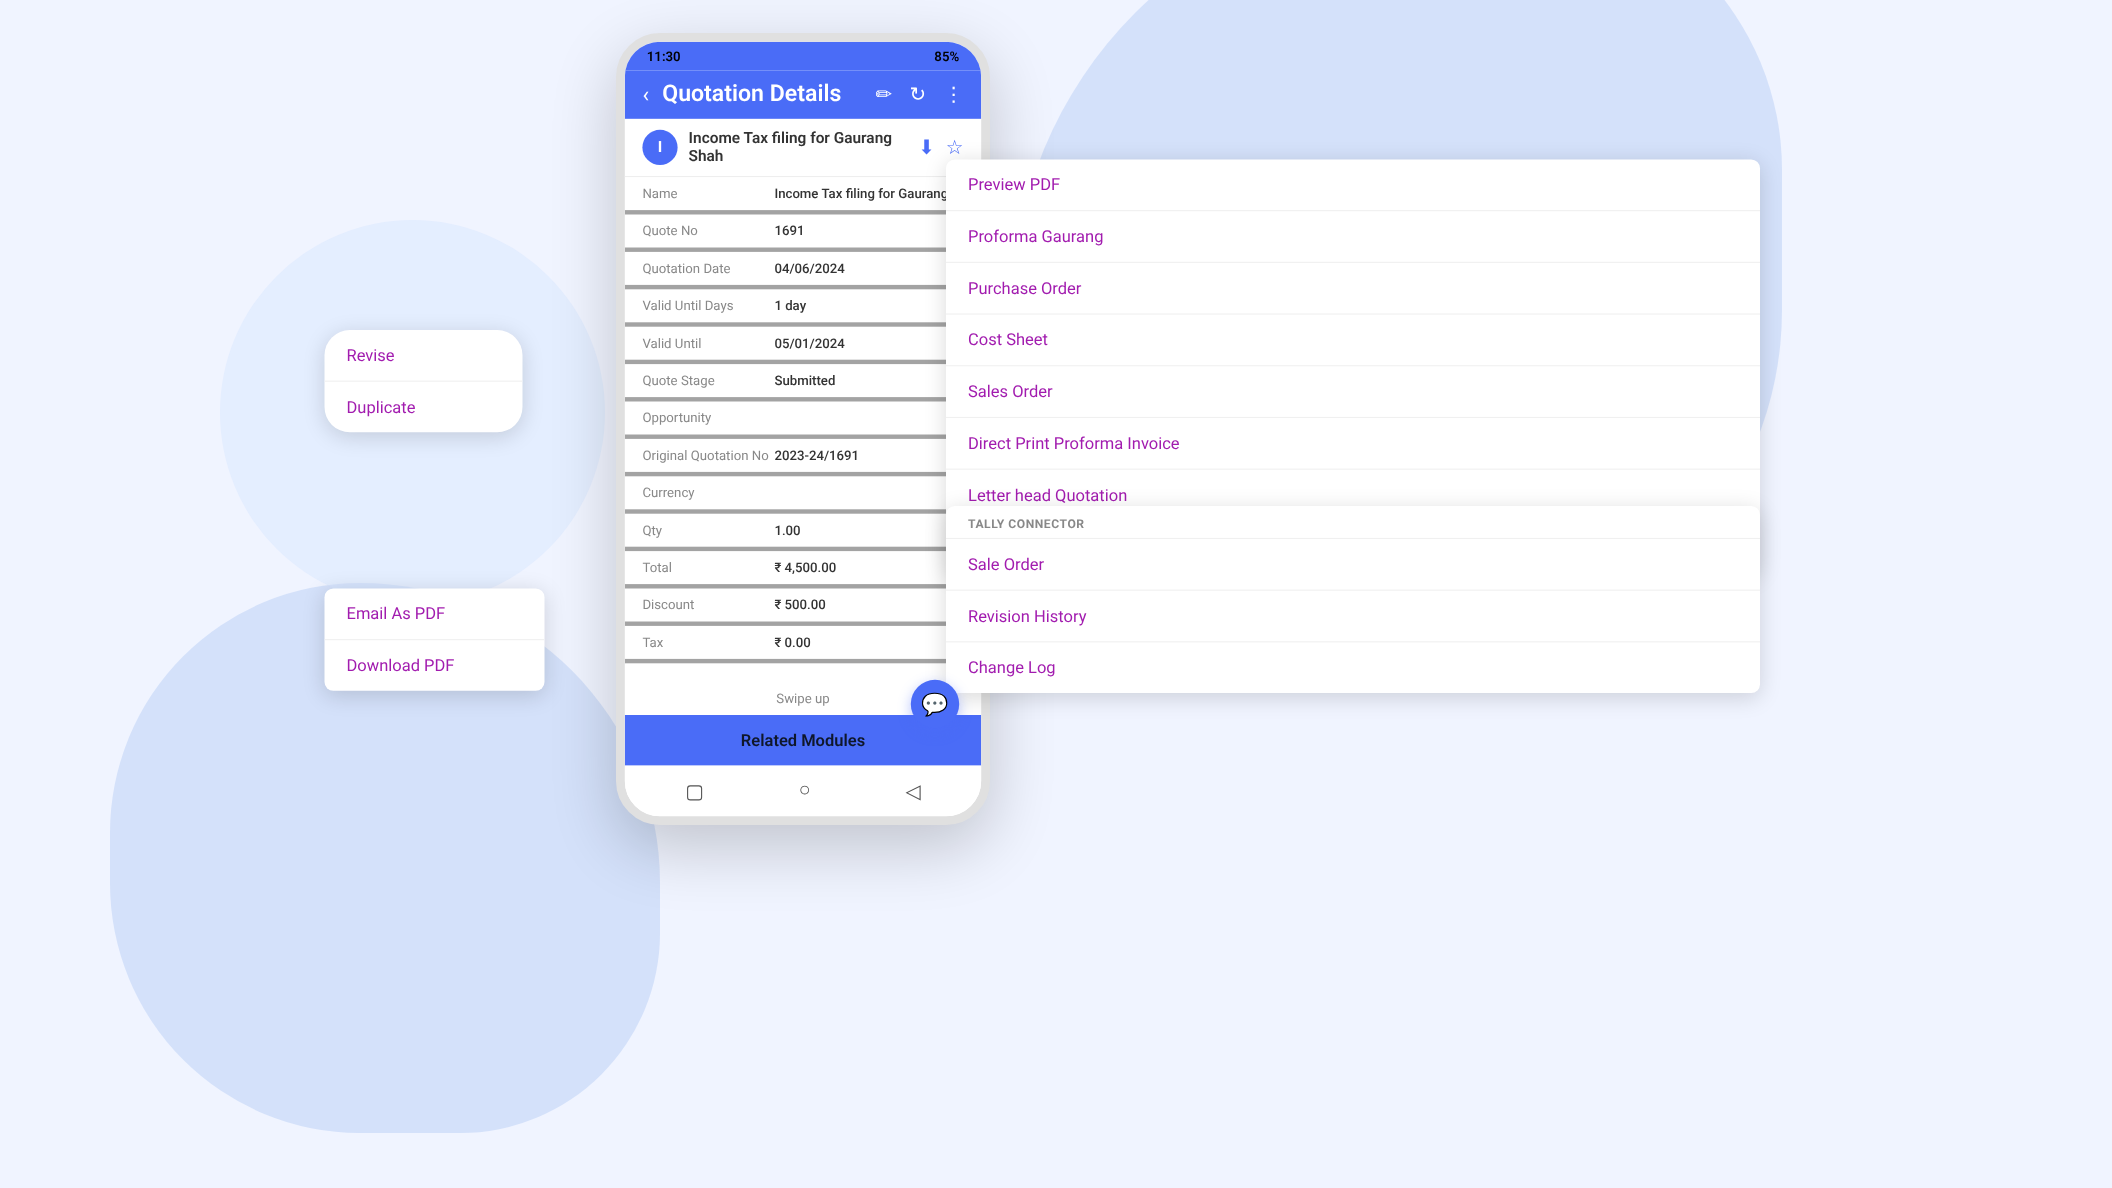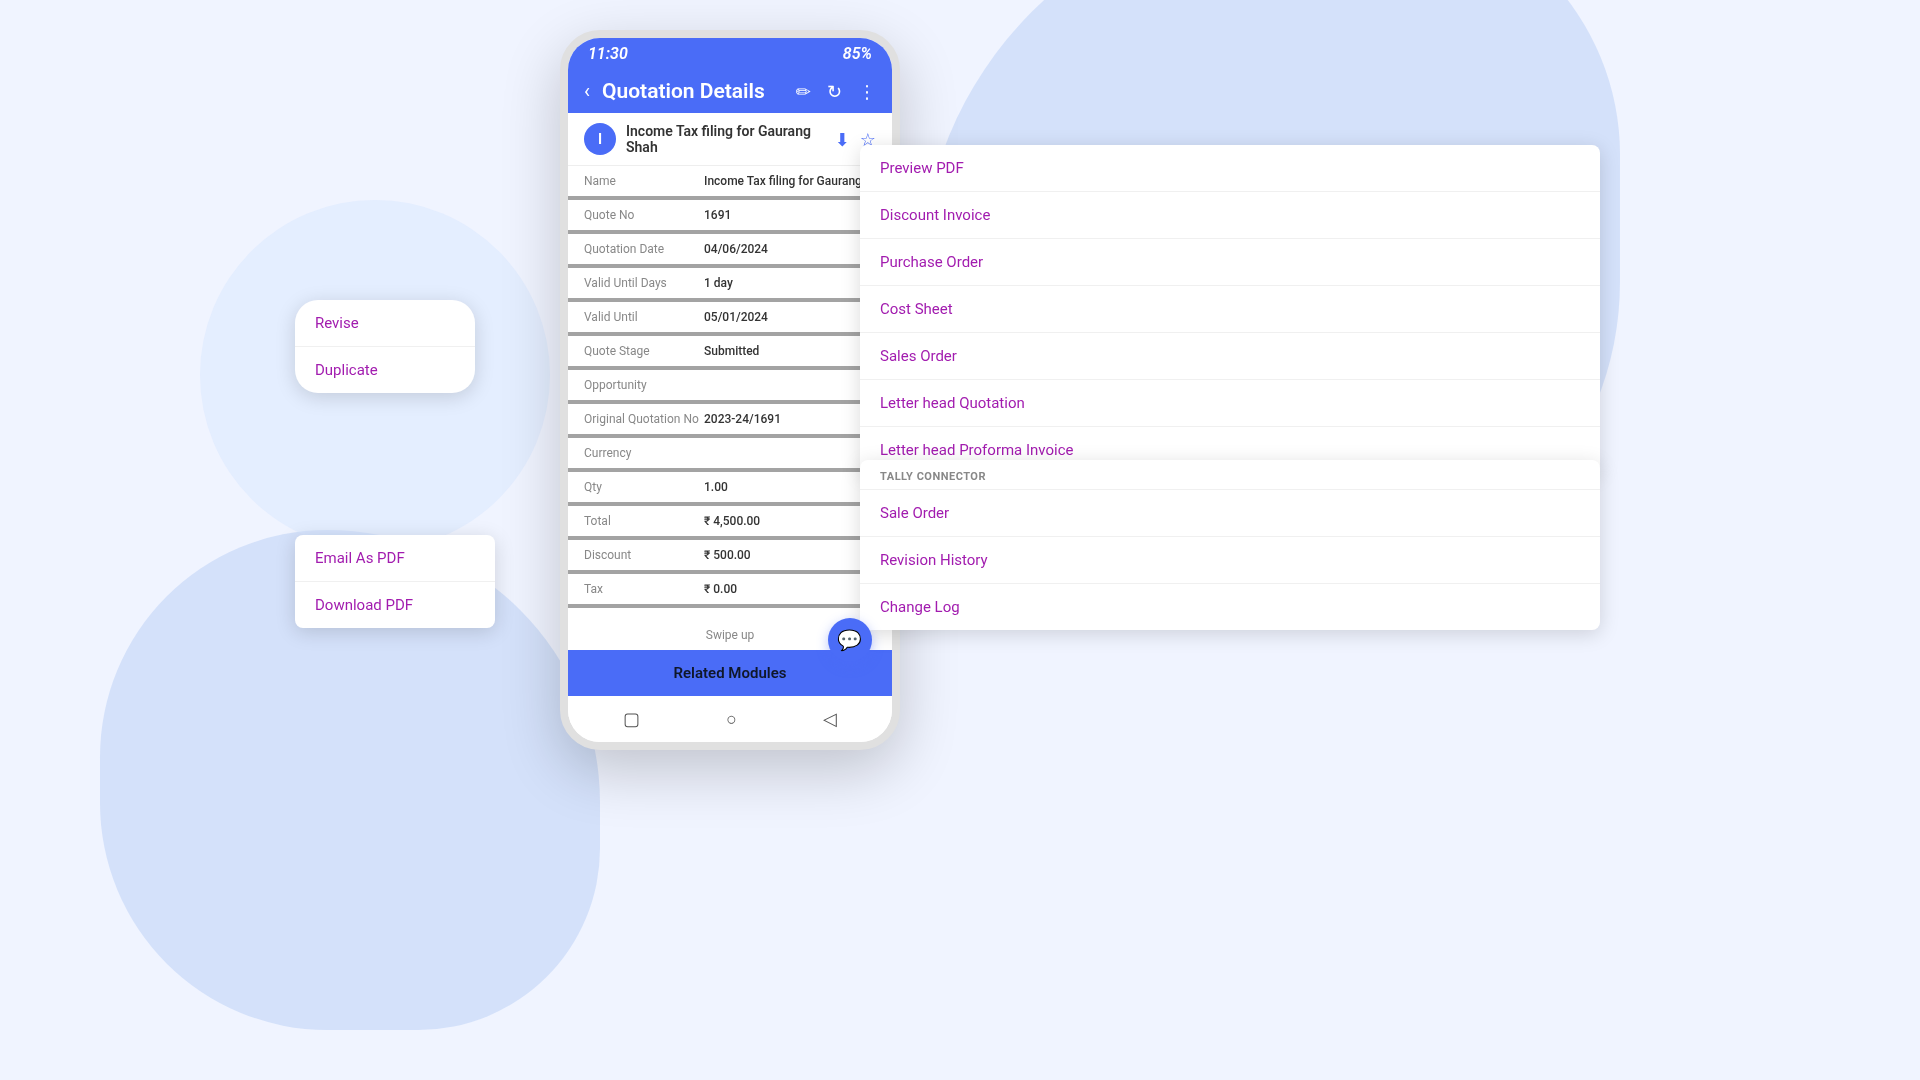--- a/index.html
+++ b/index.html
@@ -60,28 +60,27 @@
       border-radius: 40px;
       box-shadow: 0 20px 60px rgba(0,0,0,0.2);
       overflow: hidden;
       border: 8px solid #e0e0e0;
       position: relative;
     }
 
     
     .status-bar {
       background: #4a6cf7;
-      color: #ffffff;
+      color: #000000;
       display: flex;
       justify-content: space-between;
       align-items: center;
       padding: 6px 20px;
-      font-size: 16px;
+      font-size: 12px;
       font-weight: 600;
-      font-style: italic;
     }
     .status-bar .signal-icons {
       display: flex;
       align-items: center;
       gap: 4px;
     }
 
     
     .phone-header {
       background: #4a6cf7;
@@ -387,24 +386,25 @@
   <div class="popup-menu-item">Duplicate</div>
 </div>
 
 <div class="popup-menu menu-email-pdf" style="position:absolute; top:535px; left:295px;">
   <div class="popup-menu-item">Email As PDF</div>
   <div class="popup-menu-item">Download PDF</div>
 </div>
 
 <div class="popup-menu menu-preview" style="position:absolute; top:145px; left:860px; min-width:240px;">
   <div class="popup-menu-item">Preview PDF</div>
-  <div class="popup-menu-item">Discount Invoice</div>
+  <div class="popup-menu-item">Proforma Gaurang</div>
   <div class="popup-menu-item">Purchase Order</div>
   <div class="popup-menu-item">Cost Sheet</div>
   <div class="popup-menu-item">Sales Order</div>
+  <div class="popup-menu-item">Direct Print Proforma Invoice</div>
   <div class="popup-menu-item">Letter head Quotation</div>
   <div class="popup-menu-item">Letter head Proforma Invoice</div>
 </div>
 
 <div class="popup-menu menu-tally" style="position:absolute; top:460px; left:860px; min-width:230px;">
   <div class="tally-header">TALLY CONNECTOR</div>
   <div class="popup-menu-item">Sale Order</div>
   <div class="popup-menu-item">Revision History</div>
   <div class="popup-menu-item">Change Log</div>
 </div>

